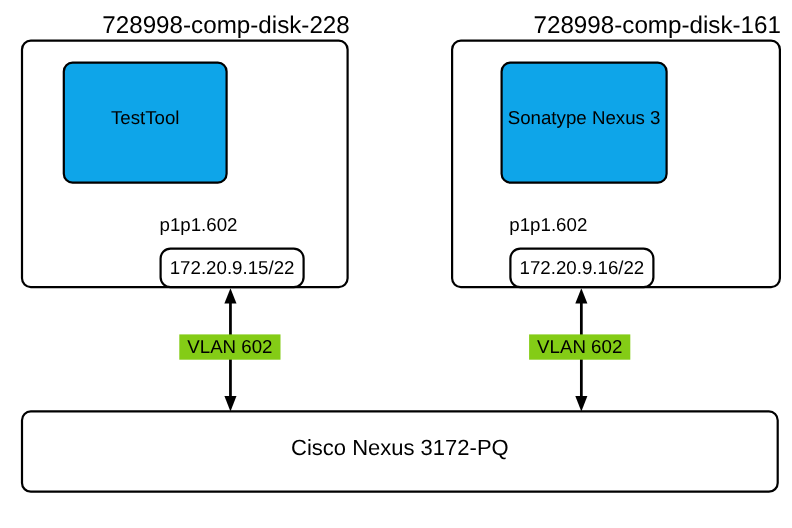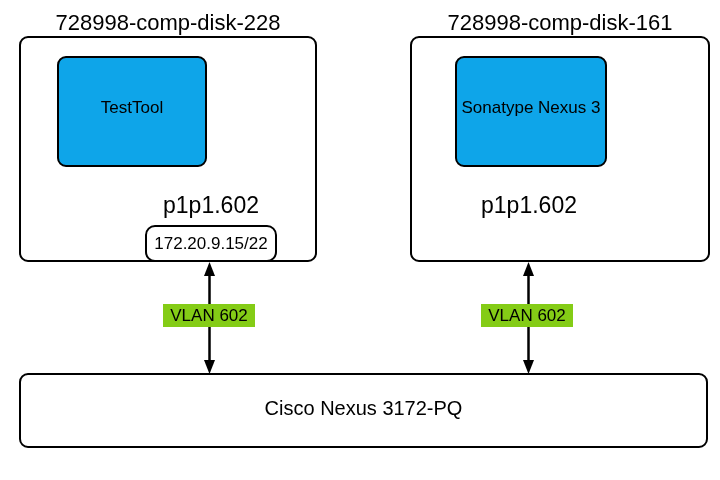--- a/index.html
+++ b/index.html
@@ -14,42 +14,41 @@
     background: #ffffff;
     font-family: "Liberation Sans", sans-serif;
     color: #000000;
     overflow: hidden;
   }
   .abs { position: absolute; box-sizing: border-box; }
 
   .host-title {
     font-size: 22px;
     line-height: 24px;
-    text-align: center;
+    text-align: right;
     white-space: nowrap;
   }
   .host-box {
     border: 2px solid #000000;
     border-radius: 9px;
     background: #ffffff;
   }
   .app-box {
     border: 2px solid #000000;
     border-radius: 9px;
     background: #0ea5e9;
     display: flex;
     align-items: center;
     justify-content: center;
     padding-bottom: 8px;
     font-size: 17px;
   }
   .iface-label {
-    font-size: 23px;
+    font-size: 17px;
     line-height: 20px;
-    text-align: center;
     white-space: nowrap;
   }
   .ip-box {
     border: 2px solid #000000;
     border-radius: 10px;
     background: #ffffff;
     display: flex;
     align-items: center;
     justify-content: center;
     font-size: 17px;
@@ -108,20 +107,23 @@
   <div class="abs ip-box ip1">
     <span>172.20.9.15/22</span>
   </div>
 
   <div class="abs host-title t2">728998-comp-disk-161</div>
   <div class="abs host-box b2"></div>
   <div class="abs app-box a2">
     <span>Sonatype Nexus 3</span>
   </div>
   <div class="abs iface-label if2">p1p1.602</div>
+  <div class="abs ip-box ip2">
+    <span>172.20.9.16/22</span>
+  </div>
 
   <svg class="abs link-arrow ar1" width="17" height="112" viewBox="0 0 17 112">
     <line x1="8.5" y1="8" x2="8.5" y2="104" stroke="#000000" stroke-width="2.5"></line>
     <polygon points="8.5,0 3,14 14,14" fill="#000000"></polygon>
     <polygon points="8.5,112 3,98 14,98" fill="#000000"></polygon>
   </svg>
   <svg class="abs link-arrow ar2" width="17" height="112" viewBox="0 0 17 112">
     <line x1="8.5" y1="8" x2="8.5" y2="104" stroke="#000000" stroke-width="2.5"></line>
     <polygon points="8.5,0 3,14 14,14" fill="#000000"></polygon>
     <polygon points="8.5,112 3,98 14,98" fill="#000000"></polygon>

